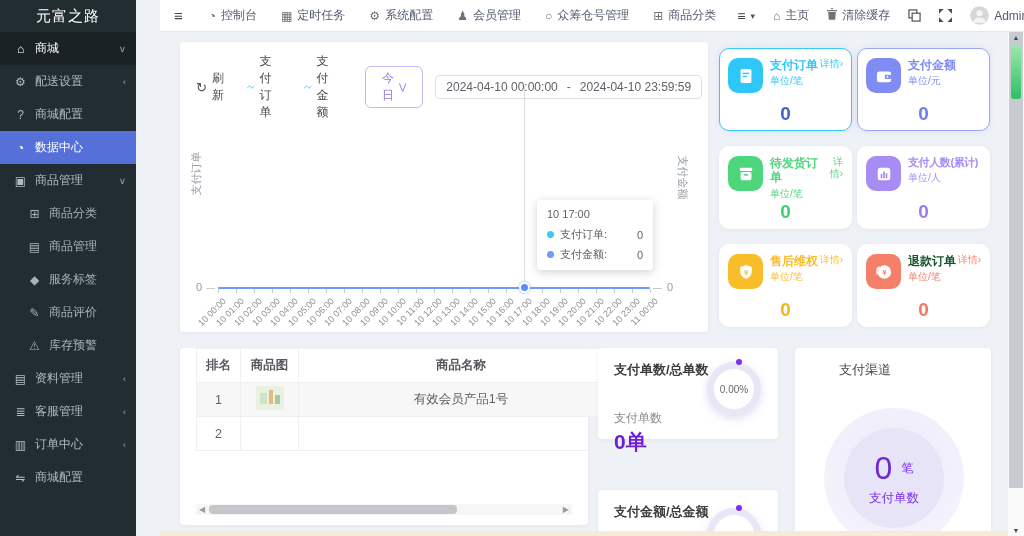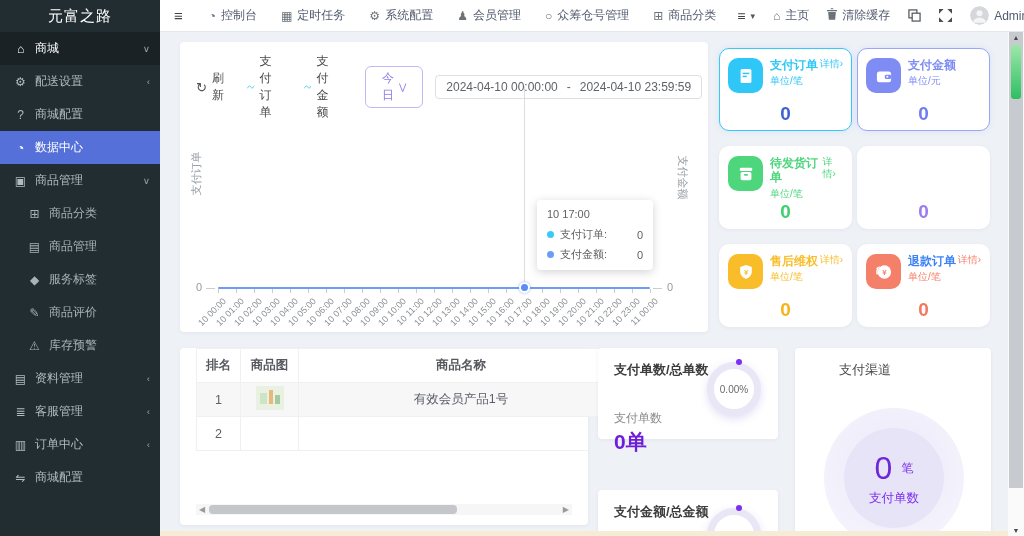--- a/index.html
+++ b/index.html
@@ -1,21 +1,21 @@
 <!DOCTYPE html>
 <html><head>
 <meta charset="utf-8">
 <style>
   html,body{margin:0;padding:0;}
   body{width:1024px;height:536px;overflow:hidden;position:relative;background:#eef1f6;
        font-family:"Liberation Sans","DejaVu Sans",sans-serif;-webkit-font-smoothing:antialiased;}
   #app{position:absolute;inset:0;}
 
   
-  .sidebar{position:absolute;left:0;top:0;width:160px;height:536px;background:#222d32;z-index:3;}
+  .sidebar{position:absolute;left:0;top:0;width:136px;height:536px;background:#222d32;z-index:3;}
   .brand{height:32px;line-height:32px;text-align:center;color:#fff;font-size:15px;letter-spacing:1px;}
   .s-item{display:flex;align-items:center;height:33px;padding:0 10px 0 13px;color:#b0bcc2;font-size:12px;cursor:pointer;}
   .s-item.section{background:#1a2226;color:#fefefe;}
   .s-item.active{background:#5571d9;color:#fff;}
   .s-item.sub{padding-left:27px;color:#a6b3ba;}
   .s-ic{width:15px;margin-right:7px;font-size:12px;text-align:center;flex:none;}
   .s-lb{flex:1;white-space:nowrap;}
   .s-ch{font-size:10px;color:#93a1a8;transform:scaleY(.9);}
 
   
@@ -59,21 +59,21 @@
 
   
   .stat-card{position:absolute;width:133px;height:83px;background:#fff;border-radius:10px;border:1px solid transparent;
              box-shadow:0 1px 4px rgba(31,45,61,.05);padding:9px 8px 6px;box-sizing:border-box;}
   .sc-top{display:flex;}
   .sc-icon{width:35px;height:35px;border-radius:10px;flex:none;display:flex;align-items:center;justify-content:center;}
   .sc-meta{margin-left:7px;flex:1;min-width:0;}
   .sc-title-row{display:flex;justify-content:space-between;line-height:1.2;}
   .sc-title{font-size:12px;font-weight:bold;}
   .sc-title.tight{font-size:11px;letter-spacing:-.4px;}
-  .sc-detail{font-size:10px;max-width:27px;text-align:left;cursor:pointer;}
+  .sc-detail{font-size:10px;max-width:27px;text-align:right;cursor:pointer;}
   .sc-unit{font-size:10px;margin-top:2px;}
   .sc-value{position:absolute;left:0;right:0;bottom:5px;text-align:center;font-size:19px;font-weight:bold;}
 
   
   .top5{left:180px;top:348px;width:408px;height:177px;}
   .t5-title{padding:13px 16px 9px;font-size:15px;color:#4a4a4a;}
   table.t5{border-collapse:collapse;margin:0 16px;width:428px;font-size:12.5px;color:#5c6066;table-layout:fixed;}
   table.t5 th,table.t5 td{border:1px solid #f0f0f0;text-align:center;height:33px;padding:0;overflow:hidden;}
   table.t5 th{font-weight:bold;color:#55595e;background:#fff;}
   table.t5 tr.odd td{background:#f7f7f8;}
@@ -410,20 +410,37 @@
          <span class="sc-title-row">
            <span class="sc-title" style="color:#4ed67d;">待发货订单</span>
            <span class="sc-detail" style="color:#4ed67d;">详情›</span>
          </span>
          <div class="sc-unit" style="color:#4ed67d;">单位/笔</div>
        </span>
      </div>
      <div class="sc-value" style="color:#3fcf70;">0</div>
       </div>
       <div class="stat-card" style="left: 857px; top: 146px;">
+        <div class="sc-top">
+       <span class="sc-icon" style="background:#a78df3;">
+            <svg width="20" height="20" viewBox="0 0 24 24">
+              <rect x="4.5" y="4.5" width="15" height="15" rx="3" fill="#fff"></rect>
+              <rect x="8" y="12" width="2" height="5" fill="#a78df3"></rect>
+              <rect x="11" y="9" width="2" height="8" fill="#a78df3"></rect>
+              <rect x="14" y="11" width="2" height="6" fill="#a78df3"></rect>
+            </svg>
+          </span>
+       <span class="sc-meta">
+         <span class="sc-title-row">
+           <span class="sc-title tight" style="color:#a78df3;">支付人数(累计)</span>
+
+         </span>
+         <div class="sc-unit" style="color:#a78df3;">单位/人</div>
+       </span>
+     </div>
      <div class="sc-value" style="color:#9a7cf0;">0</div>
       </div>
       <div class="stat-card" style="left: 719px; top: 244px;">
         <div class="sc-top">
        <span class="sc-icon" style="background:#f8bd28;">
             <svg width="20" height="20" viewBox="0 0 24 24">
               <path d="M12 3.5l7 2.6v5c0 4.6-3 7.6-7 9.2-4-1.6-7-4.6-7-9.2v-5z" fill="#fff"></path>
               <text x="12" y="15" font-size="9" font-weight="bold" fill="#f8bd28" text-anchor="middle">¥</text>
             </svg>
           </span>
@@ -441,21 +458,21 @@
         <div class="sc-top">
        <span class="sc-icon" style="background:#f5806a;">
             <svg width="20" height="20" viewBox="0 0 24 24">
               <circle cx="12.5" cy="12" r="8" fill="#fff"></circle>
               <path d="M4 15a9 9 0 0 1 1-8l-2 1" stroke="#fff" stroke-width="1.6" fill="none"></path>
               <text x="12.5" y="15.4" font-size="9.5" font-weight="bold" fill="#f5806a" text-anchor="middle">¥</text>
             </svg>
           </span>
        <span class="sc-meta">
          <span class="sc-title-row">
-           <span class="sc-title" style="color:#3b82f6;">退款订单</span>
+           <span class="sc-title" style="color:#14532d;">退款订单</span>
            <span class="sc-detail" style="color:#f5806a;">详情›</span>
          </span>
          <div class="sc-unit" style="color:#f5806a;">单位/笔</div>
        </span>
      </div>
      <div class="sc-value" style="color:#f4775f;">0</div>
       </div>
     </div>
 
   <section class="card top5">

